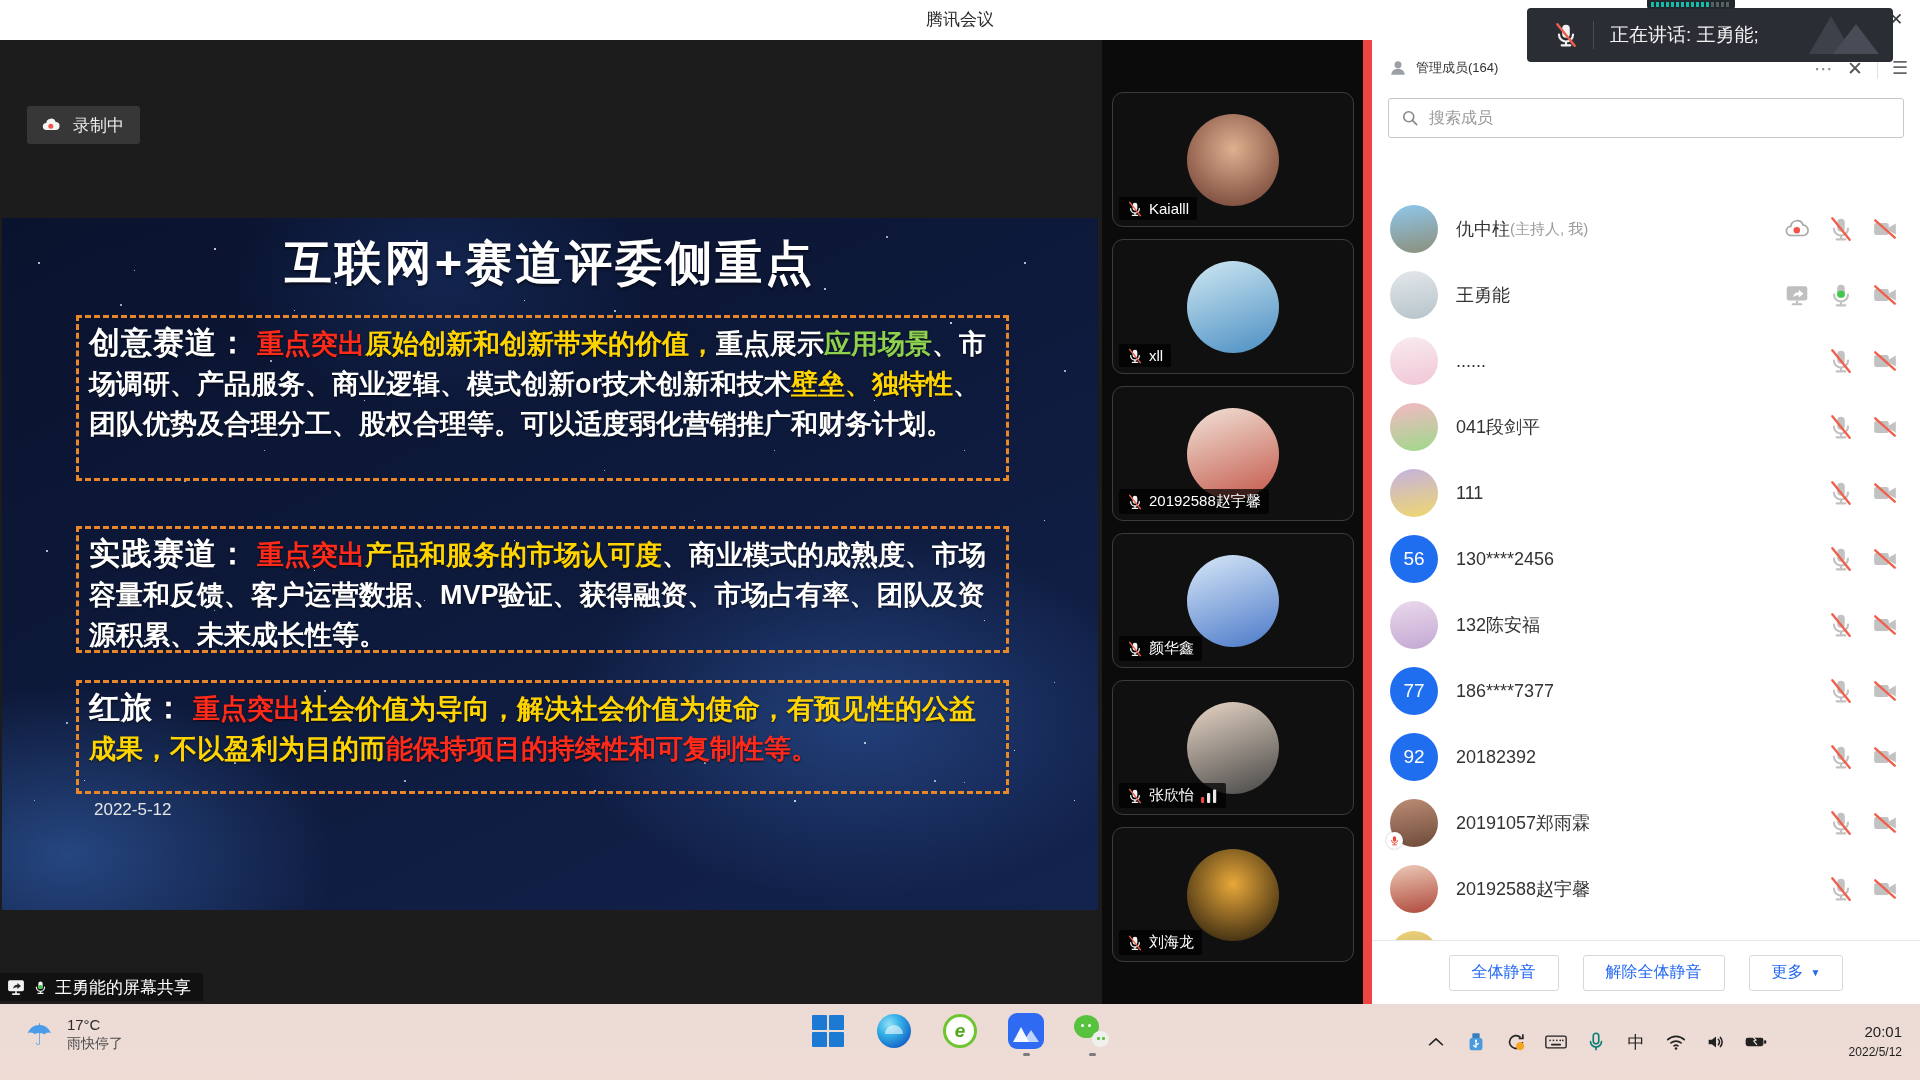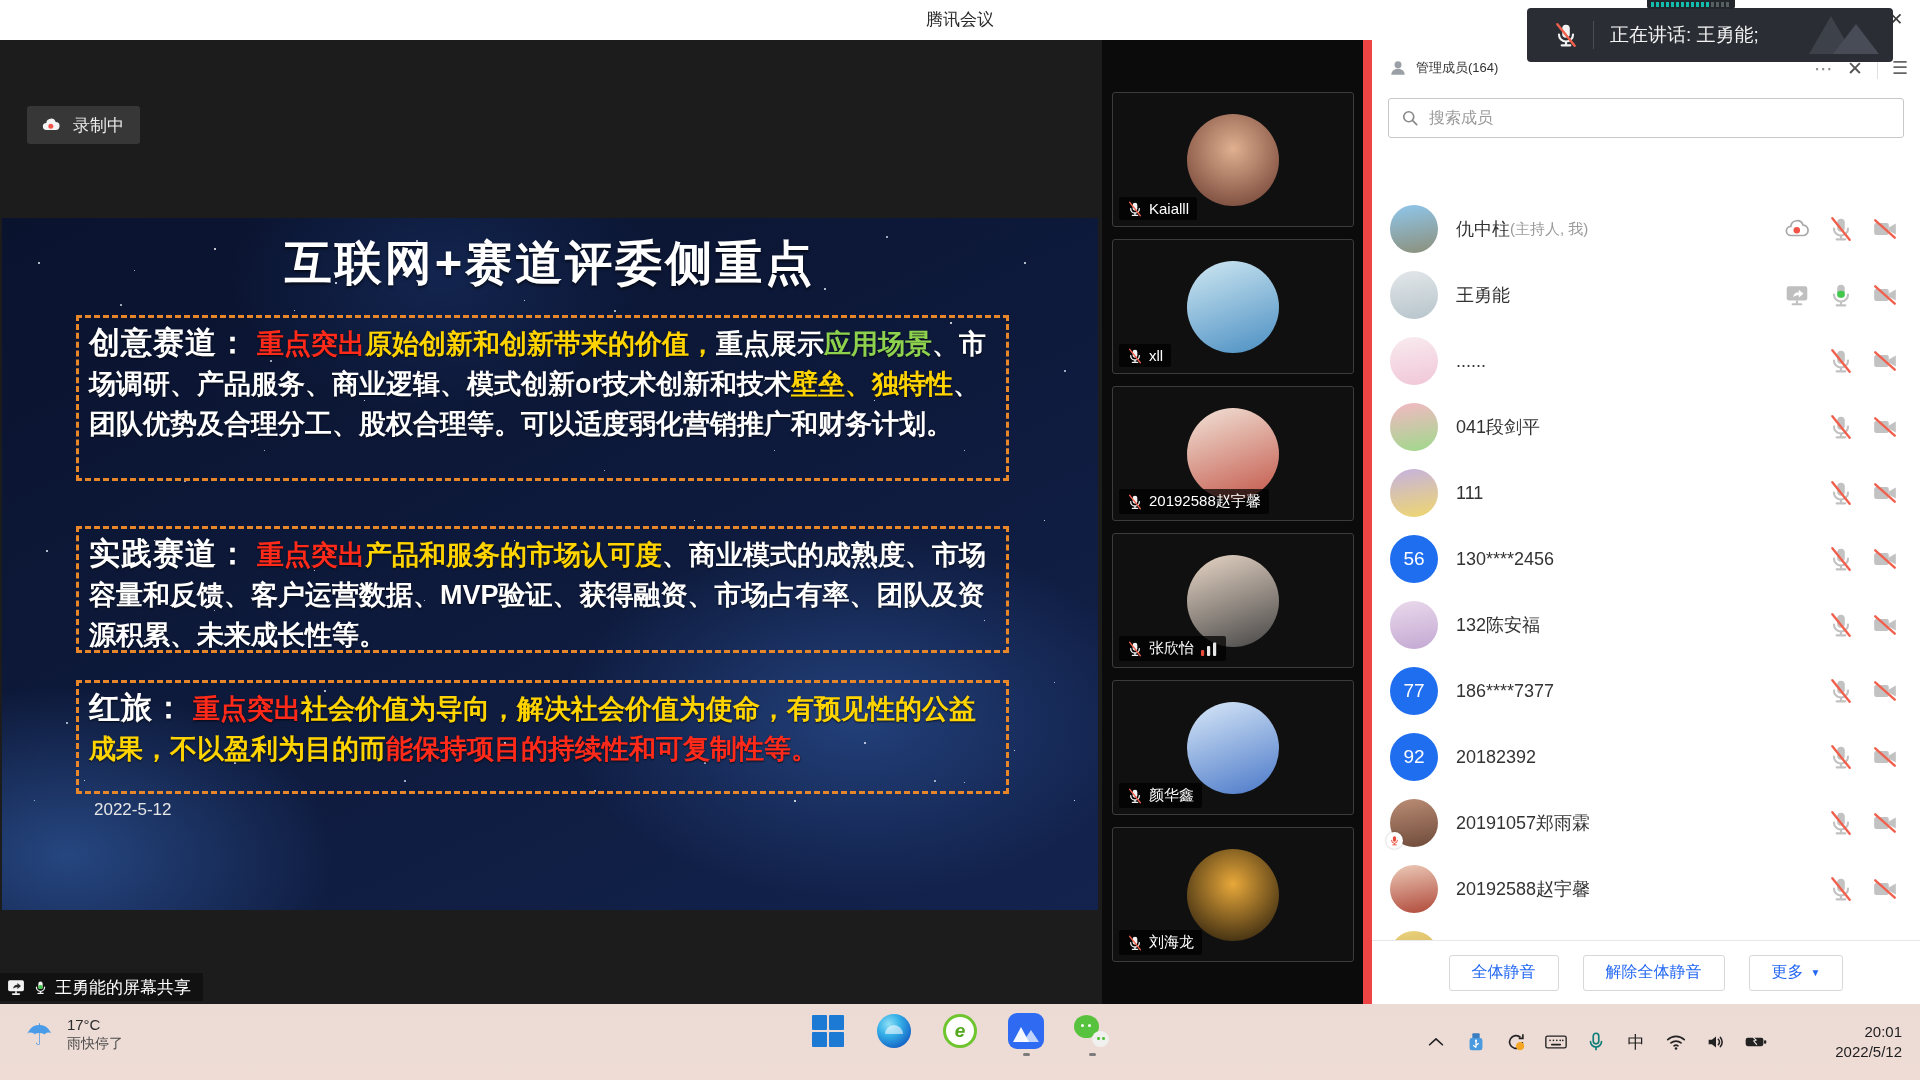--- a/index.html
+++ b/index.html
@@ -28,21 +28,21 @@
 .slide-title{position:absolute;top:14px;left:0;width:100%;text-align:center;color:#fff;font-size:47px;font-weight:bold;letter-spacing:3px;text-shadow:0 2px 3px rgba(0,0,0,.6)}
 .sbox{position:absolute;left:74px;width:933px;border:3px dashed #e8862a;padding:5px 10px}
 .sbox.b0{top:97px;height:166px}
 .sbox.b1{top:308px;height:127px}
 .sbox.b2{top:462px;height:114px}
 .seg{font-size:27px;font-weight:bold;line-height:40px;text-shadow:0 1px 2px rgba(0,0,0,.7)}
 .seg.lead{font-size:31px;letter-spacing:1px;margin-right:8px}
 .slide-date{position:absolute;left:92px;top:582px;font-size:17px;color:#e6e6e6}
 
 .video-strip{position:absolute;left:1102px;top:40px;width:261px;height:964px;background:#0b0b0b;padding-top:52px;overflow:hidden}
-.tile{position:relative;width:242px;height:135px;margin:0 0 12px 10px;background:#101010;border:1px solid #3c3c3c;border-radius:3px}
+.tile{position:relative;width:242px;height:135px;margin:0 0 12px 10px;background:#101010;border:1px solid #3c3c3c;border-radius:11px}
 .tile-avatar{position:absolute;left:50%;top:50%;transform:translate(-50%,-50%);width:92px;height:92px;border-radius:50%}
 .chip{position:absolute;left:6px;bottom:6px;display:flex;align-items:center;gap:6px;background:rgba(0,0,0,.72);padding:3px 8px;border-radius:2px;color:#fff;font-size:15px;max-width:220px;white-space:nowrap}
 .chip .ic{width:16px;height:16px;flex:none}
 .chip .sig{width:18px;height:14px;flex:none}
 
 .member-panel{position:absolute;left:1372px;top:40px;width:548px;height:964px;background:#fff}
 .phead{display:flex;align-items:center;height:48px;padding:8px 12px 0 16px}
 .phead .ic{width:20px;height:20px}
 .ptitle{font-size:13px;color:#333;margin-left:8px}
 .pacts{margin-left:auto;display:flex;align-items:center;gap:14px}
@@ -106,21 +106,21 @@
 .ic-wechat .big i:first-child{left:7px}.ic-wechat .big i:last-child{left:14px}
 .ic-wechat .sml{position:absolute;right:1px;bottom:2px;width:17px;height:16px;border-radius:50%;background:#f0f0ee}
 .ic-wechat .sml i{position:absolute;width:2.5px;height:2.5px;border-radius:50%;background:#57c23d;top:6px}
 .ic-wechat .sml i:first-child{left:5px}.ic-wechat .sml i:last-child{left:10px}
 .tray{position:absolute;right:152px;top:0;height:76px;display:flex;align-items:center;gap:16px}
 .tray .titem{width:24px;height:24px;display:flex;align-items:center;justify-content:center;cursor:pointer}
 .tray .titem svg{width:22px;height:22px}
 .tray .ime{font-size:17px;color:#1f1f1f}
 .clock{position:absolute;right:18px;top:50%;transform:translateY(-50%);text-align:right;cursor:pointer}
 .clock .t{font-size:15px;color:#1f1f1f;line-height:20px}
-.clock .d{font-size:15px;color:#1f1f1f;line-height:20px}
+.clock .d{font-size:12px;color:#1f1f1f;line-height:20px}
 .ic{display:inline-block}
 .ic svg{width:100%;height:100%;display:block}
 </style>
 </head>
 <body>
 
 <div class="screen">
 
   <div class="titlebar">
     <div class="title">腾讯会议</div>
@@ -207,20 +207,35 @@
           <span class="ic">
             <svg viewBox="0 0 24 24">
               <rect x="8.5" y="2.5" width="7" height="12" rx="3.5" fill="#f2f2f2"></rect>
               <path d="M5.5 11.5a6.5 6.5 0 0 0 13 0" fill="none" stroke="#f2f2f2" stroke-width="2" stroke-linecap="round"></path>
               <line x1="12" y1="18" x2="12" y2="21.5" stroke="#f2f2f2" stroke-width="2"></line>
               <line x1="8" y1="21.5" x2="16" y2="21.5" stroke="#f2f2f2" stroke-width="2" stroke-linecap="round"></line>
               <line x1="4" y1="2" x2="20" y2="22" stroke="#f0604d" stroke-width="2.2" stroke-linecap="round"></line>
             </svg>
           </span>
           <span>20192588赵宇馨</span>
+        </div>
+      </div>
+      <div class="tile">
+        <div class="tile-avatar" style="background: linear-gradient(160deg, rgb(216, 232, 248) 0%, rgb(74, 120, 200) 100%);"></div>
+        <div class="chip">
+          <span class="ic">
+            <svg viewBox="0 0 24 24">
+              <rect x="8.5" y="2.5" width="7" height="12" rx="3.5" fill="#f2f2f2"></rect>
+              <path d="M5.5 11.5a6.5 6.5 0 0 0 13 0" fill="none" stroke="#f2f2f2" stroke-width="2" stroke-linecap="round"></path>
+              <line x1="12" y1="18" x2="12" y2="21.5" stroke="#f2f2f2" stroke-width="2"></line>
+              <line x1="8" y1="21.5" x2="16" y2="21.5" stroke="#f2f2f2" stroke-width="2" stroke-linecap="round"></line>
+              <line x1="4" y1="2" x2="20" y2="22" stroke="#f0604d" stroke-width="2.2" stroke-linecap="round"></line>
+            </svg>
+          </span>
+          <span>颜华鑫</span>
         </div>
       </div>
       <div class="tile">
         <div class="tile-avatar" style="background: linear-gradient(160deg, rgb(232, 214, 198) 0%, rgb(69, 69, 69) 100%);"></div>
         <div class="chip">
           <span class="ic">
             <svg viewBox="0 0 24 24">
               <rect x="8.5" y="2.5" width="7" height="12" rx="3.5" fill="#f2f2f2"></rect>
               <path d="M5.5 11.5a6.5 6.5 0 0 0 13 0" fill="none" stroke="#f2f2f2" stroke-width="2" stroke-linecap="round"></path>
               <line x1="12" y1="18" x2="12" y2="21.5" stroke="#f2f2f2" stroke-width="2"></line>
@@ -232,35 +247,20 @@
           <span class="sig ic">
             <svg viewBox="0 0 18 14">
               <rect x="1" y="8" width="3.2" height="6" rx="1" fill="#e84a3a"></rect>
               <rect x="7" y="4" width="3.2" height="10" rx="1" fill="#e8e8e8"></rect>
               <rect x="13" y="0.5" width="3.2" height="13.5" rx="1" fill="#e8e8e8"></rect>
             </svg>
           </span>
         </div>
       </div>
       <div class="tile">
-        <div class="tile-avatar" style="background: linear-gradient(160deg, rgb(216, 232, 248) 0%, rgb(74, 120, 200) 100%);"></div>
-        <div class="chip">
-          <span class="ic">
-            <svg viewBox="0 0 24 24">
-              <rect x="8.5" y="2.5" width="7" height="12" rx="3.5" fill="#f2f2f2"></rect>
-              <path d="M5.5 11.5a6.5 6.5 0 0 0 13 0" fill="none" stroke="#f2f2f2" stroke-width="2" stroke-linecap="round"></path>
-              <line x1="12" y1="18" x2="12" y2="21.5" stroke="#f2f2f2" stroke-width="2"></line>
-              <line x1="8" y1="21.5" x2="16" y2="21.5" stroke="#f2f2f2" stroke-width="2" stroke-linecap="round"></line>
-              <line x1="4" y1="2" x2="20" y2="22" stroke="#f0604d" stroke-width="2.2" stroke-linecap="round"></line>
-            </svg>
-          </span>
-          <span>颜华鑫</span>
-        </div>
-      </div>
-      <div class="tile">
         <div class="tile-avatar" style="background: radial-gradient(circle at 50% 38%, rgb(232, 168, 58) 0%, rgb(58, 42, 16) 85%);"></div>
         <div class="chip">
           <span class="ic">
             <svg viewBox="0 0 24 24">
               <rect x="8.5" y="2.5" width="7" height="12" rx="3.5" fill="#f2f2f2"></rect>
               <path d="M5.5 11.5a6.5 6.5 0 0 0 13 0" fill="none" stroke="#f2f2f2" stroke-width="2" stroke-linecap="round"></path>
               <line x1="12" y1="18" x2="12" y2="21.5" stroke="#f2f2f2" stroke-width="2"></line>
               <line x1="8" y1="21.5" x2="16" y2="21.5" stroke="#f2f2f2" stroke-width="2" stroke-linecap="round"></line>
               <line x1="4" y1="2" x2="20" y2="22" stroke="#f0604d" stroke-width="2.2" stroke-linecap="round"></line>
             </svg>

